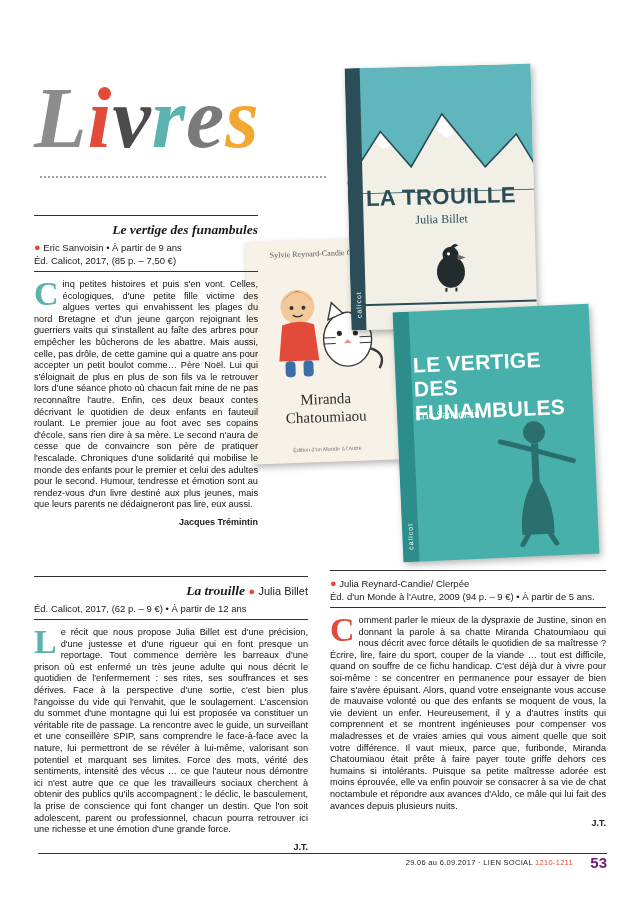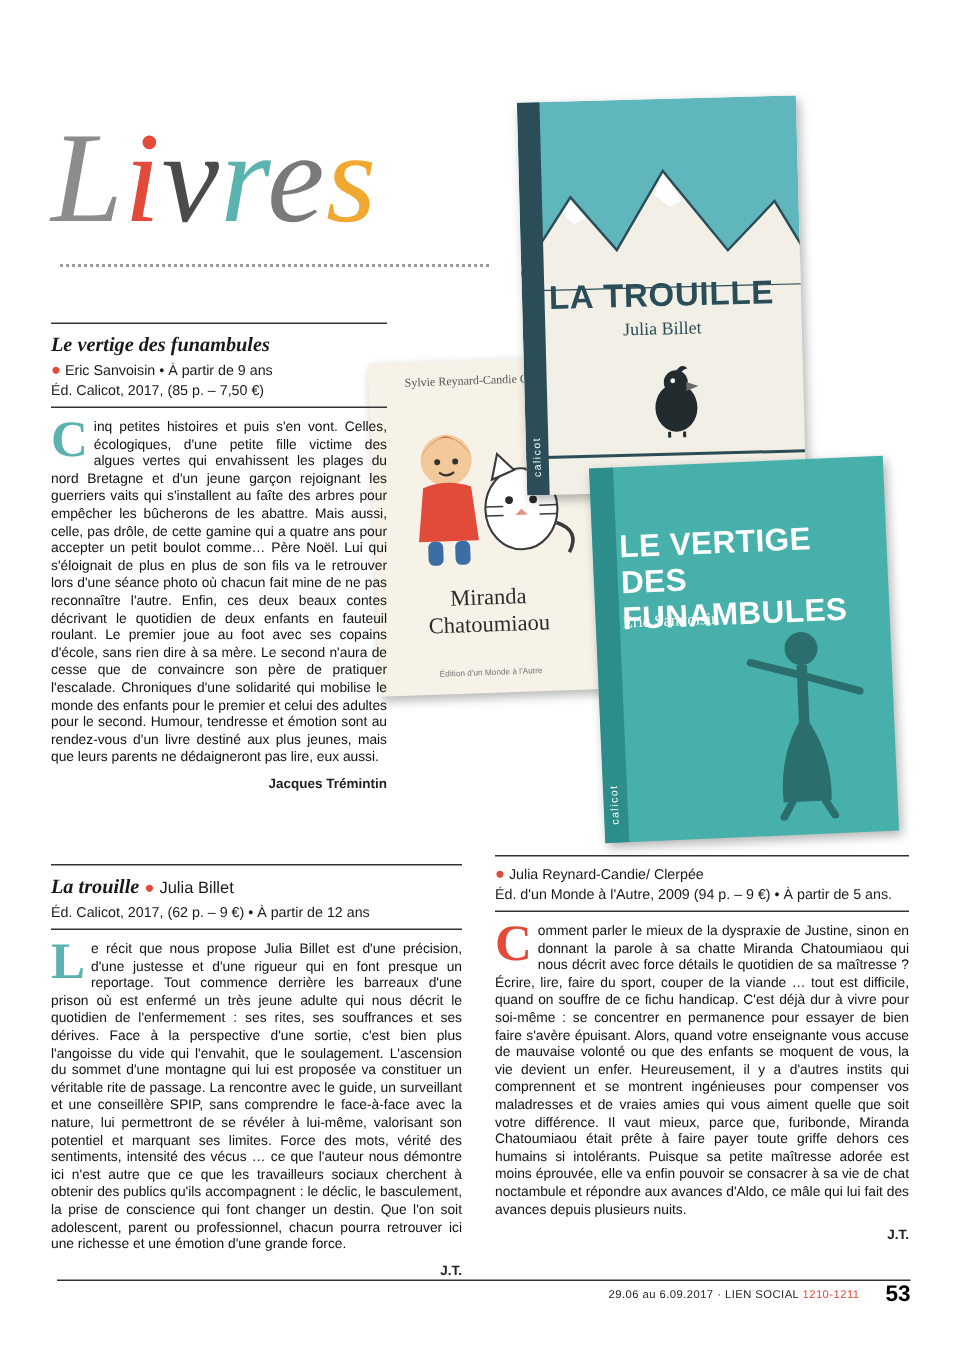--- a/index.html
+++ b/index.html
@@ -21,20 +21,21 @@
     height: 899px;
   }
 
   
   .masthead {
     position: absolute;
     left: 34px;
     top: 70px;
     width: 330px;
     height: 110px;
+    font-weight: bold;
   }
   .masthead-title {
     font-family: "Liberation Serif", serif;
     font-style: italic;
     font-size: 86px;
     line-height: 96px;
     letter-spacing: 1px;
     color: #2f2f2f;
     white-space: nowrap;
   }
@@ -221,20 +222,21 @@
   }
 
   
   .article-title {
     font-family: "Liberation Serif", serif;
     font-style: italic;
     font-weight: bold;
     font-size: 13.5px;
     color: #1a1a1a;
     margin: 0 0 3px 0;
+    text-align: right;
   }
   .article-title .plain {
     font-style: normal;
     font-weight: normal;
     font-family: "Liberation Sans", sans-serif;
     font-size: 11px;
   }
   .byline {
     font-size: 9.5px;
     line-height: 13px;
@@ -323,21 +325,21 @@
     letter-spacing: 0.3px;
     color: #222;
   }
   .footer-text .issue { color: #e24b3a; }
   .folio {
     position: absolute;
     right: 0;
     top: 1px;
     font-size: 15px;
     font-weight: bold;
-    color: #000000;
+    color: #701a75;
   }
 </style>
 </head>
 <body>
 
 <div class="page">
 
   <div class="masthead">
     <div class="masthead-title">
       <span class="l1">L</span><span class="l2">i</span><span class="l3">v</span><span class="l4">r</span><span class="l5">e</span><span class="l6">s</span>

